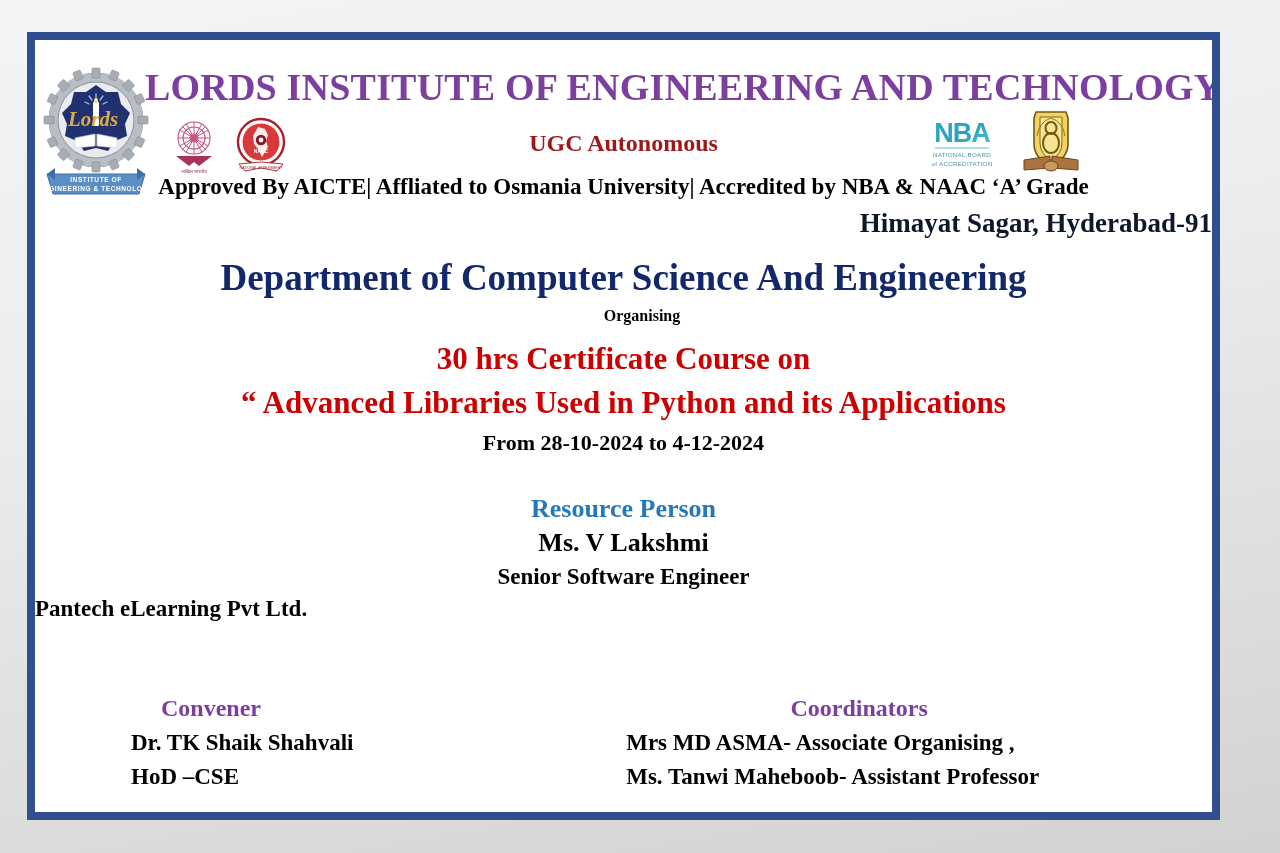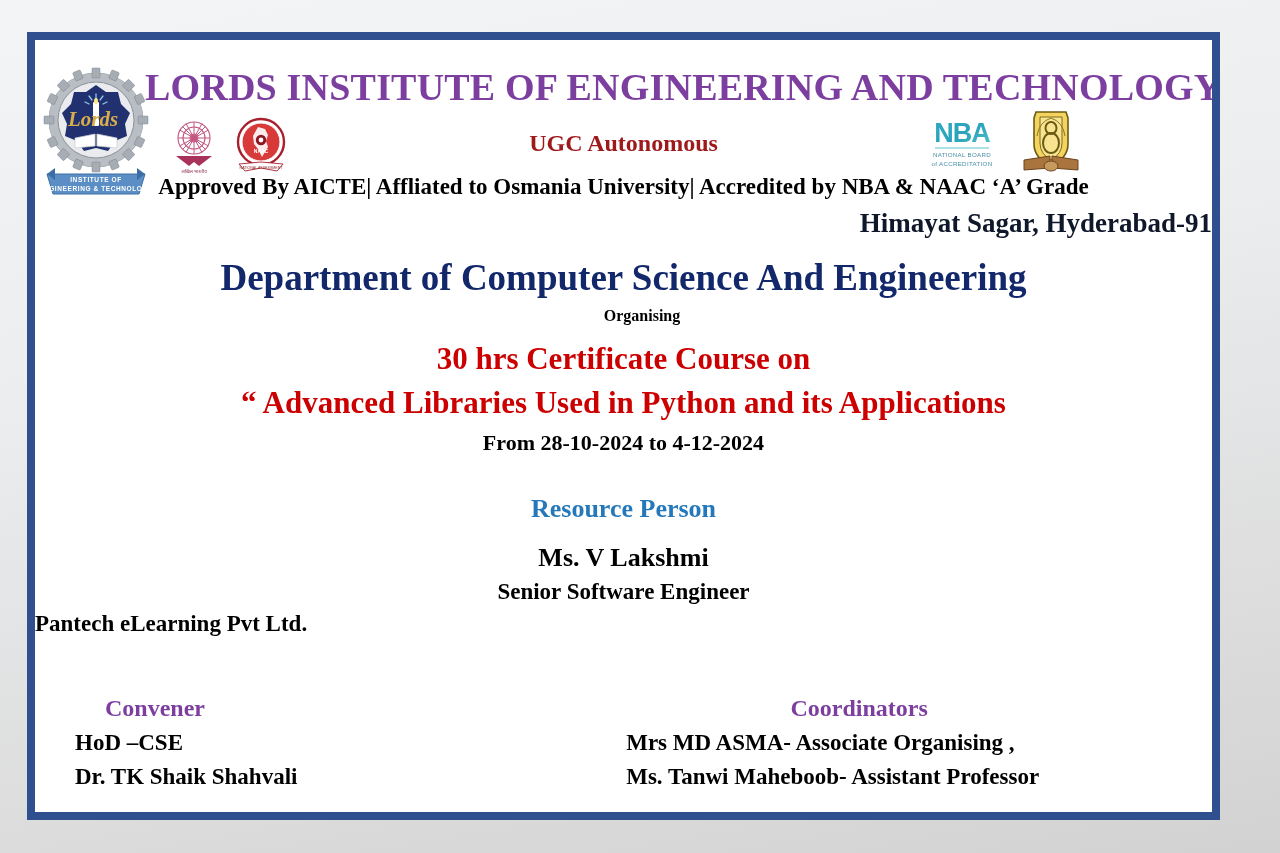--- a/index.html
+++ b/index.html
@@ -160,21 +160,21 @@
   }
 
   .rp-heading {
     margin-top: 38px;
     text-align: center;
     color: #2579ba;
     font-size: 26px;
     font-weight: bold;
   }
   .rp-name {
-    margin-top: 19px;
+    margin-top: 4px;
     text-align: center;
     color: #000000;
     font-size: 26px;
     font-weight: bold;
   }
   .rp-role {
     margin-top: 6px;
     text-align: center;
     color: #000000;
     font-size: 23px;
@@ -192,21 +192,21 @@
   .footer-zone {
     position: absolute;
     left: 0;
     right: 0;
     bottom: 18px;
     display: flex;
     align-items: flex-start;
   }
   .footer-col-left {
     width: 47%;
-    padding-left: 40px;
+    padding-left: 96px;
     box-sizing: border-box;
   }
   .footer-col-right {
     width: 53%;
     padding-left: 38px;
     box-sizing: border-box;
   }
   .foot-heading {
     color: #7c3fa0;
     font-size: 24px;
@@ -377,22 +377,22 @@
     <div class="course-dates">From 28-10-2024 to 4-12-2024</div>
 
     <div class="rp-heading">Resource Person</div>
     <div class="rp-name">Ms. V Lakshmi</div>
     <div class="rp-role">Senior Software Engineer</div>
     <div class="rp-org">Pantech eLearning Pvt Ltd.</div>
 
     <div class="footer-zone">
       <div class="footer-col-left">
         <div class="foot-heading left">Convener</div>
+        <div class="foot-line">Dr. TK Shaik Shahvali</div>
         <div class="foot-line">HoD –CSE</div>
-        <div class="foot-line">Dr. TK Shaik Shahvali</div>
       </div>
       <div class="footer-col-right">
         <div class="foot-heading right">Coordinators</div>
         <div class="foot-line">Mrs MD ASMA- Associate Organising ,</div>
         <div class="foot-line">Ms. Tanwi Maheboob- Assistant Professor</div>
       </div>
     </div>
 
   </div>
 </div>

